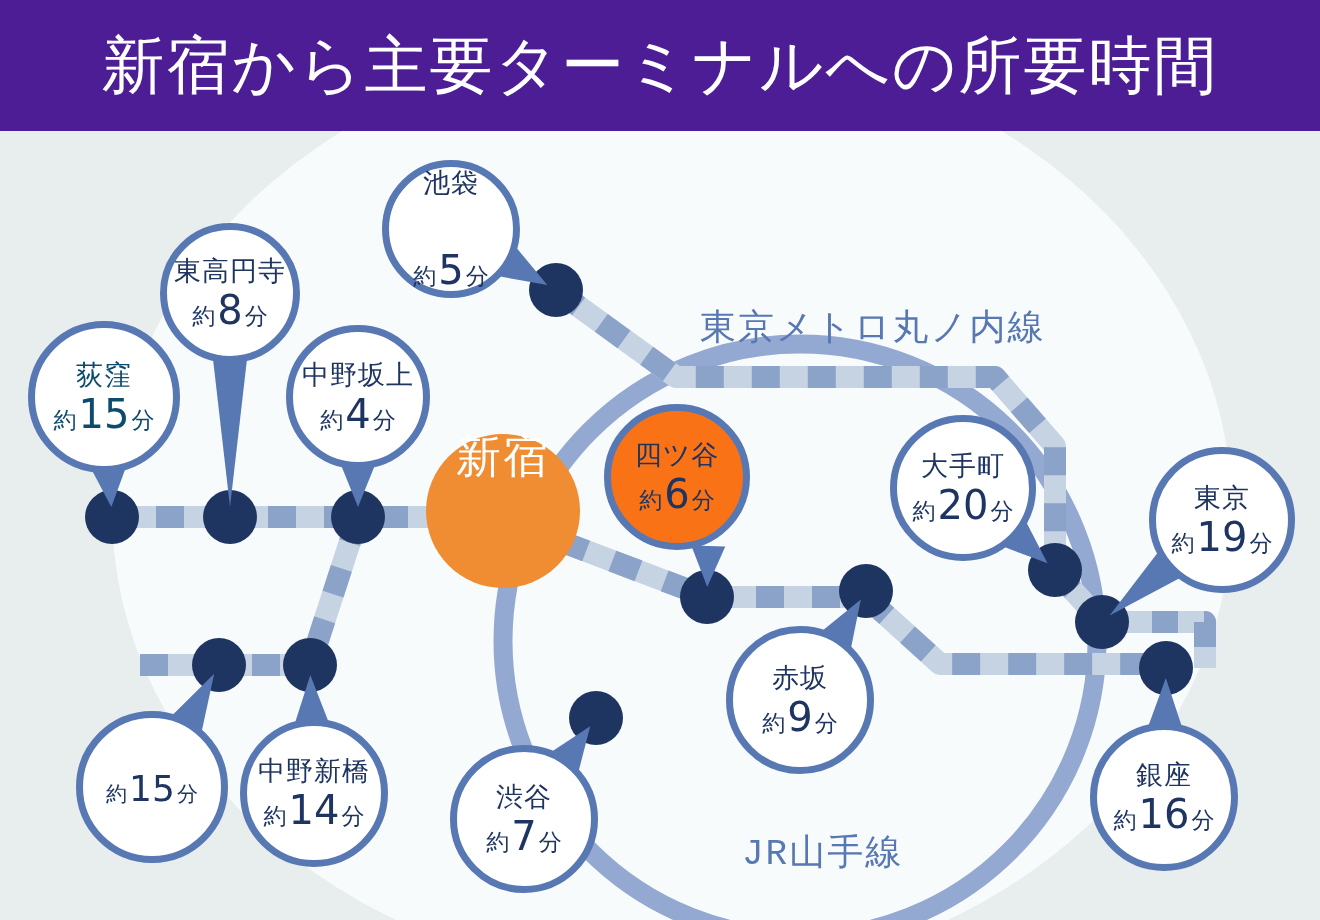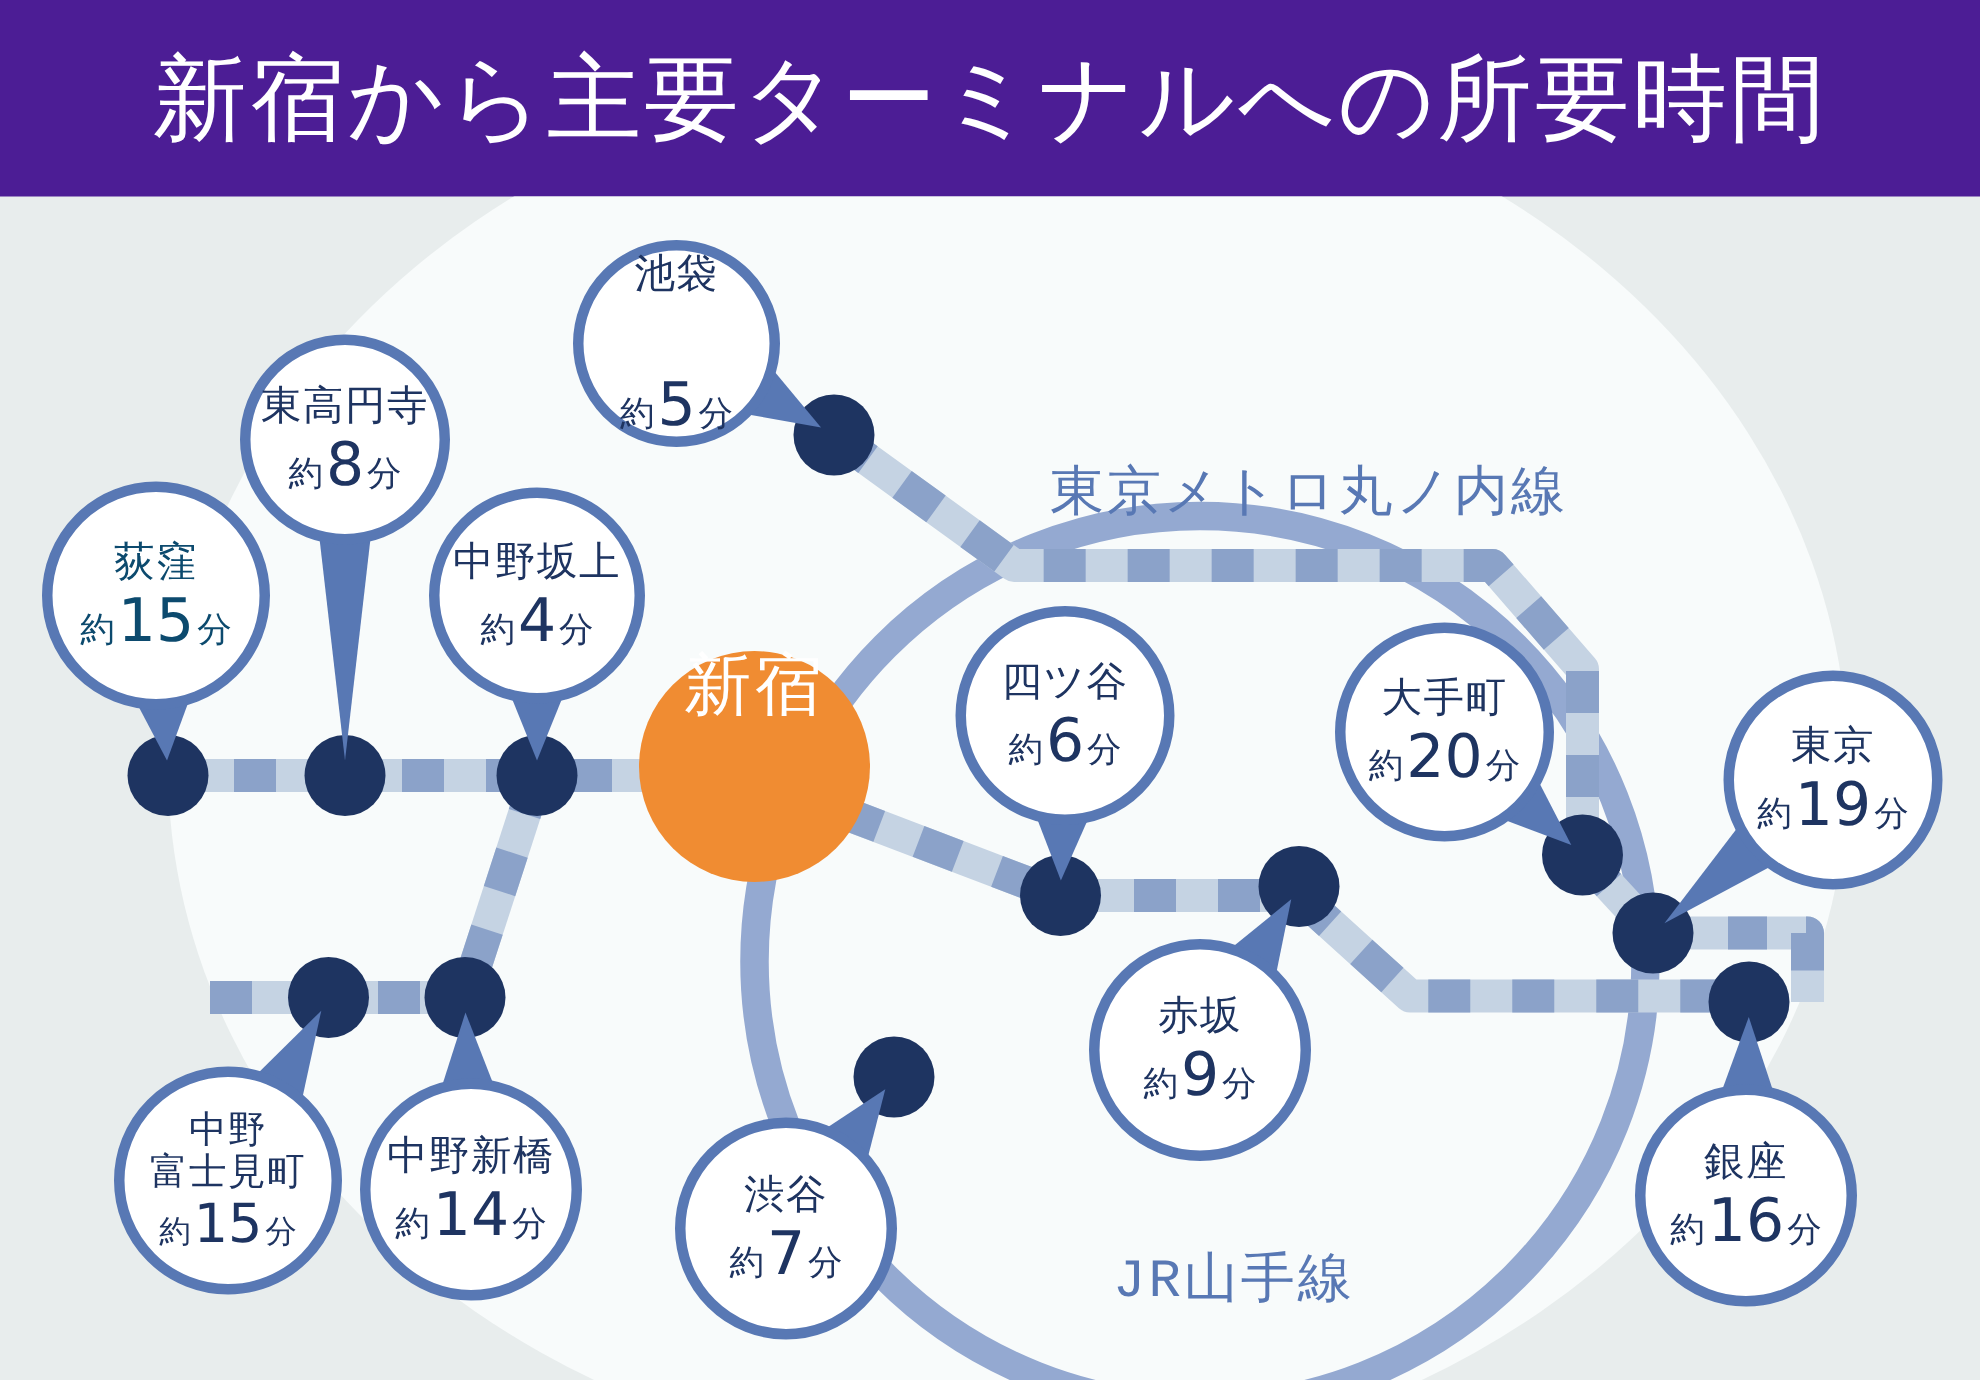--- a/index.html
+++ b/index.html
@@ -215,39 +215,35 @@
         </div>
         <div class="bubble" style="width: 138px; height: 138px; left: 382px; top: 29px; border-color: rgb(88, 120, 180); background: rgb(255, 255, 255); color: rgb(30, 52, 97); gap: 48px;">
           <div class="b-name">池袋</div>
           <div class="b-time">
             <span class="t-pre">約</span>
             <span class="t-num">5</span>
             <span class="t-unit">分</span>
           </div>
         </div>
         <div class="bubble" style="width: 152px; height: 152px; left: 76px; top: 580px; border-color: rgb(88, 120, 180); background: rgb(255, 255, 255); color: rgb(30, 52, 97);">
-          <div class="b-name two-line" style="font-size: 25px;">
-            <div>中野</div>
-            <div>富士見町</div>
-          </div>
           <div class="b-time">
             <span class="t-pre" style="font-size: 21px;">約</span>
             <span class="t-num" style="font-size: 36px;">15</span>
             <span class="t-unit" style="font-size: 21px;">分</span>
           </div>
         </div>
         <div class="bubble" style="width: 148px; height: 148px; left: 240px; top: 588px; border-color: rgb(88, 120, 180); background: rgb(255, 255, 255); color: rgb(30, 52, 97);">
           <div class="b-name">中野新橋</div>
           <div class="b-time">
             <span class="t-pre">約</span>
             <span class="t-num">14</span>
             <span class="t-unit">分</span>
           </div>
         </div>
-        <div class="bubble" style="width: 146px; height: 146px; left: 637px; top: 273px; border-color: rgb(88, 120, 180); background: #ffffff; color: rgb(30, 52, 97);">
+        <div class="bubble" style="width: 146px; height: 146px; left: 604px; top: 273px; border-color: rgb(88, 120, 180); background: #f97316; color: rgb(30, 52, 97);">
           <div class="b-name">四ツ谷</div>
           <div class="b-time">
             <span class="t-pre">約</span>
             <span class="t-num">6</span>
             <span class="t-unit">分</span>
           </div>
         </div>
         <div class="bubble" style="width: 148px; height: 148px; left: 726px; top: 495px; border-color: rgb(88, 120, 180); background: rgb(255, 255, 255); color: rgb(30, 52, 97);">
           <div class="b-name">赤坂</div>
           <div class="b-time">

